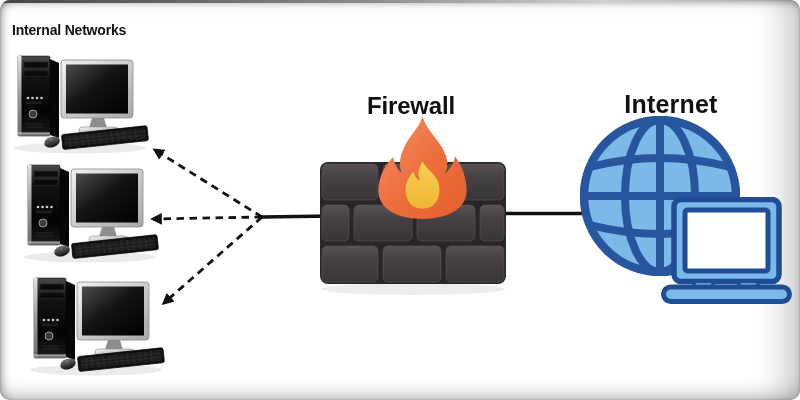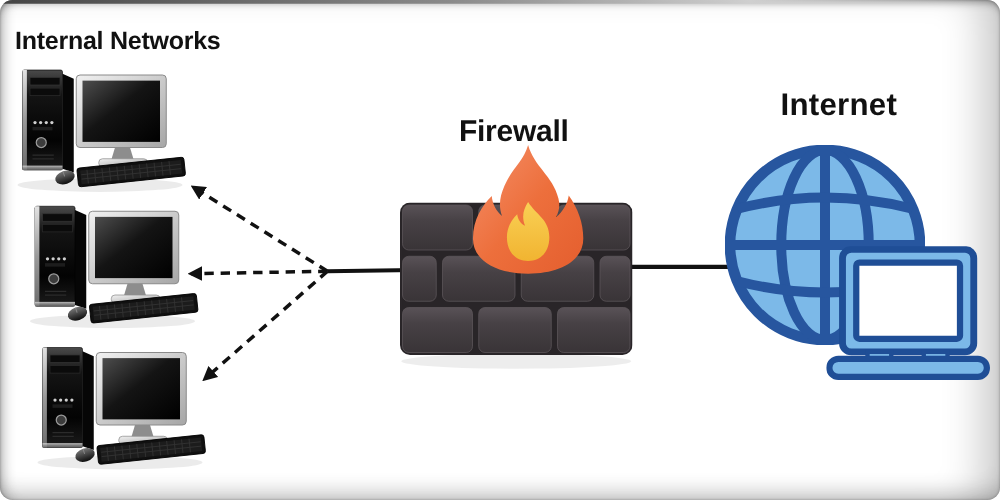--- a/index.html
+++ b/index.html
@@ -26,23 +26,23 @@
   }
   .abs{position:absolute;}
   .label{
     color:#111111;
     font-weight:700;
     line-height:1;
     letter-spacing:-0.2px;
     white-space:nowrap;
     z-index:5;
   }
-  #lbl-internal{left:12px;top:23px;font-size:20px;}
+  #lbl-internal{left:12px;top:23px;font-size:14px;}
   #lbl-firewall{left:330px;top:94px;width:162px;text-align:center;font-size:24px;}
-  #lbl-internet{left:592px;top:72px;width:158px;text-align:center;font-size:25px;letter-spacing:0.2px;}
+  #lbl-internet{left:592px;top:92px;width:158px;text-align:center;font-size:25px;letter-spacing:0.2px;}
   #connector-layer{left:0;top:0;z-index:1;}
   .pc{width:150px;height:100px;z-index:2;}
   #pc-1{left:6px;top:54px;}
   #pc-2{left:16px;top:163px;}
   #pc-3{left:22px;top:276px;}
   #wall{left:320px;top:162px;width:186px;height:122px;z-index:2;}
   #flame{left:374px;top:114px;width:97px;height:107px;z-index:3;}
   #globe{left:580px;top:116px;width:160px;height:160px;z-index:2;}
   #laptop{left:661px;top:197px;width:131px;height:107px;z-index:3;}
 </style>

